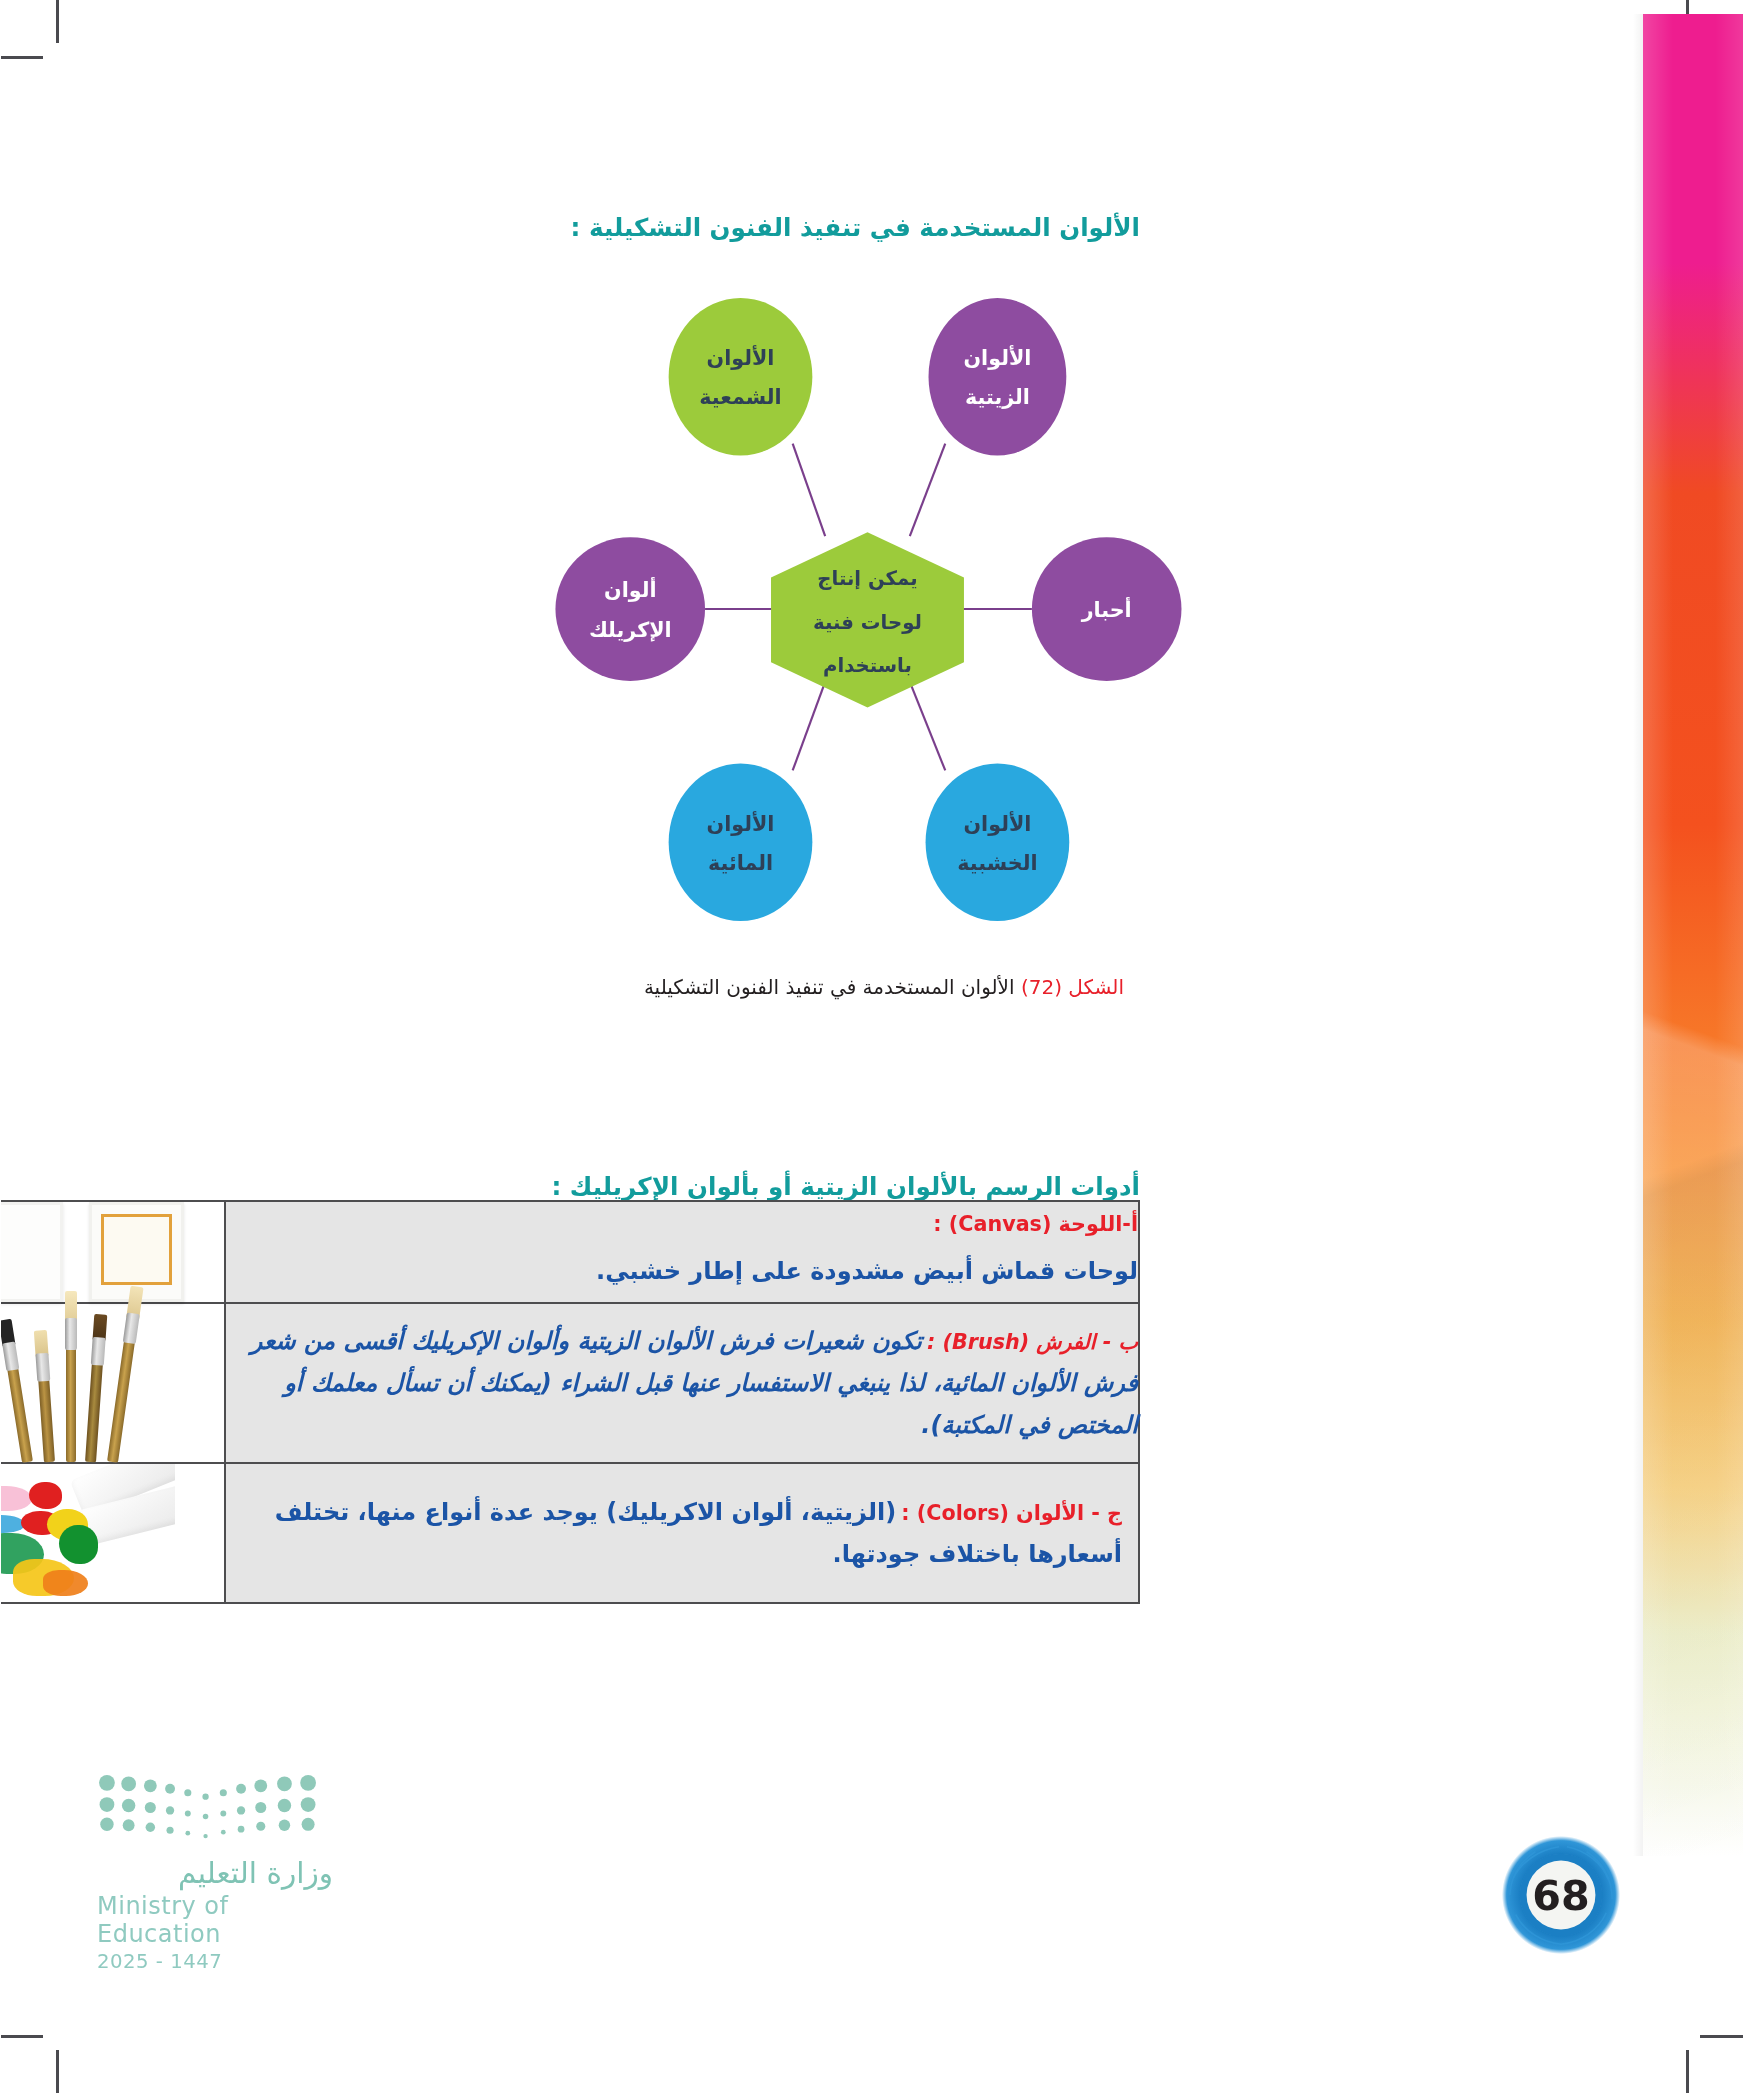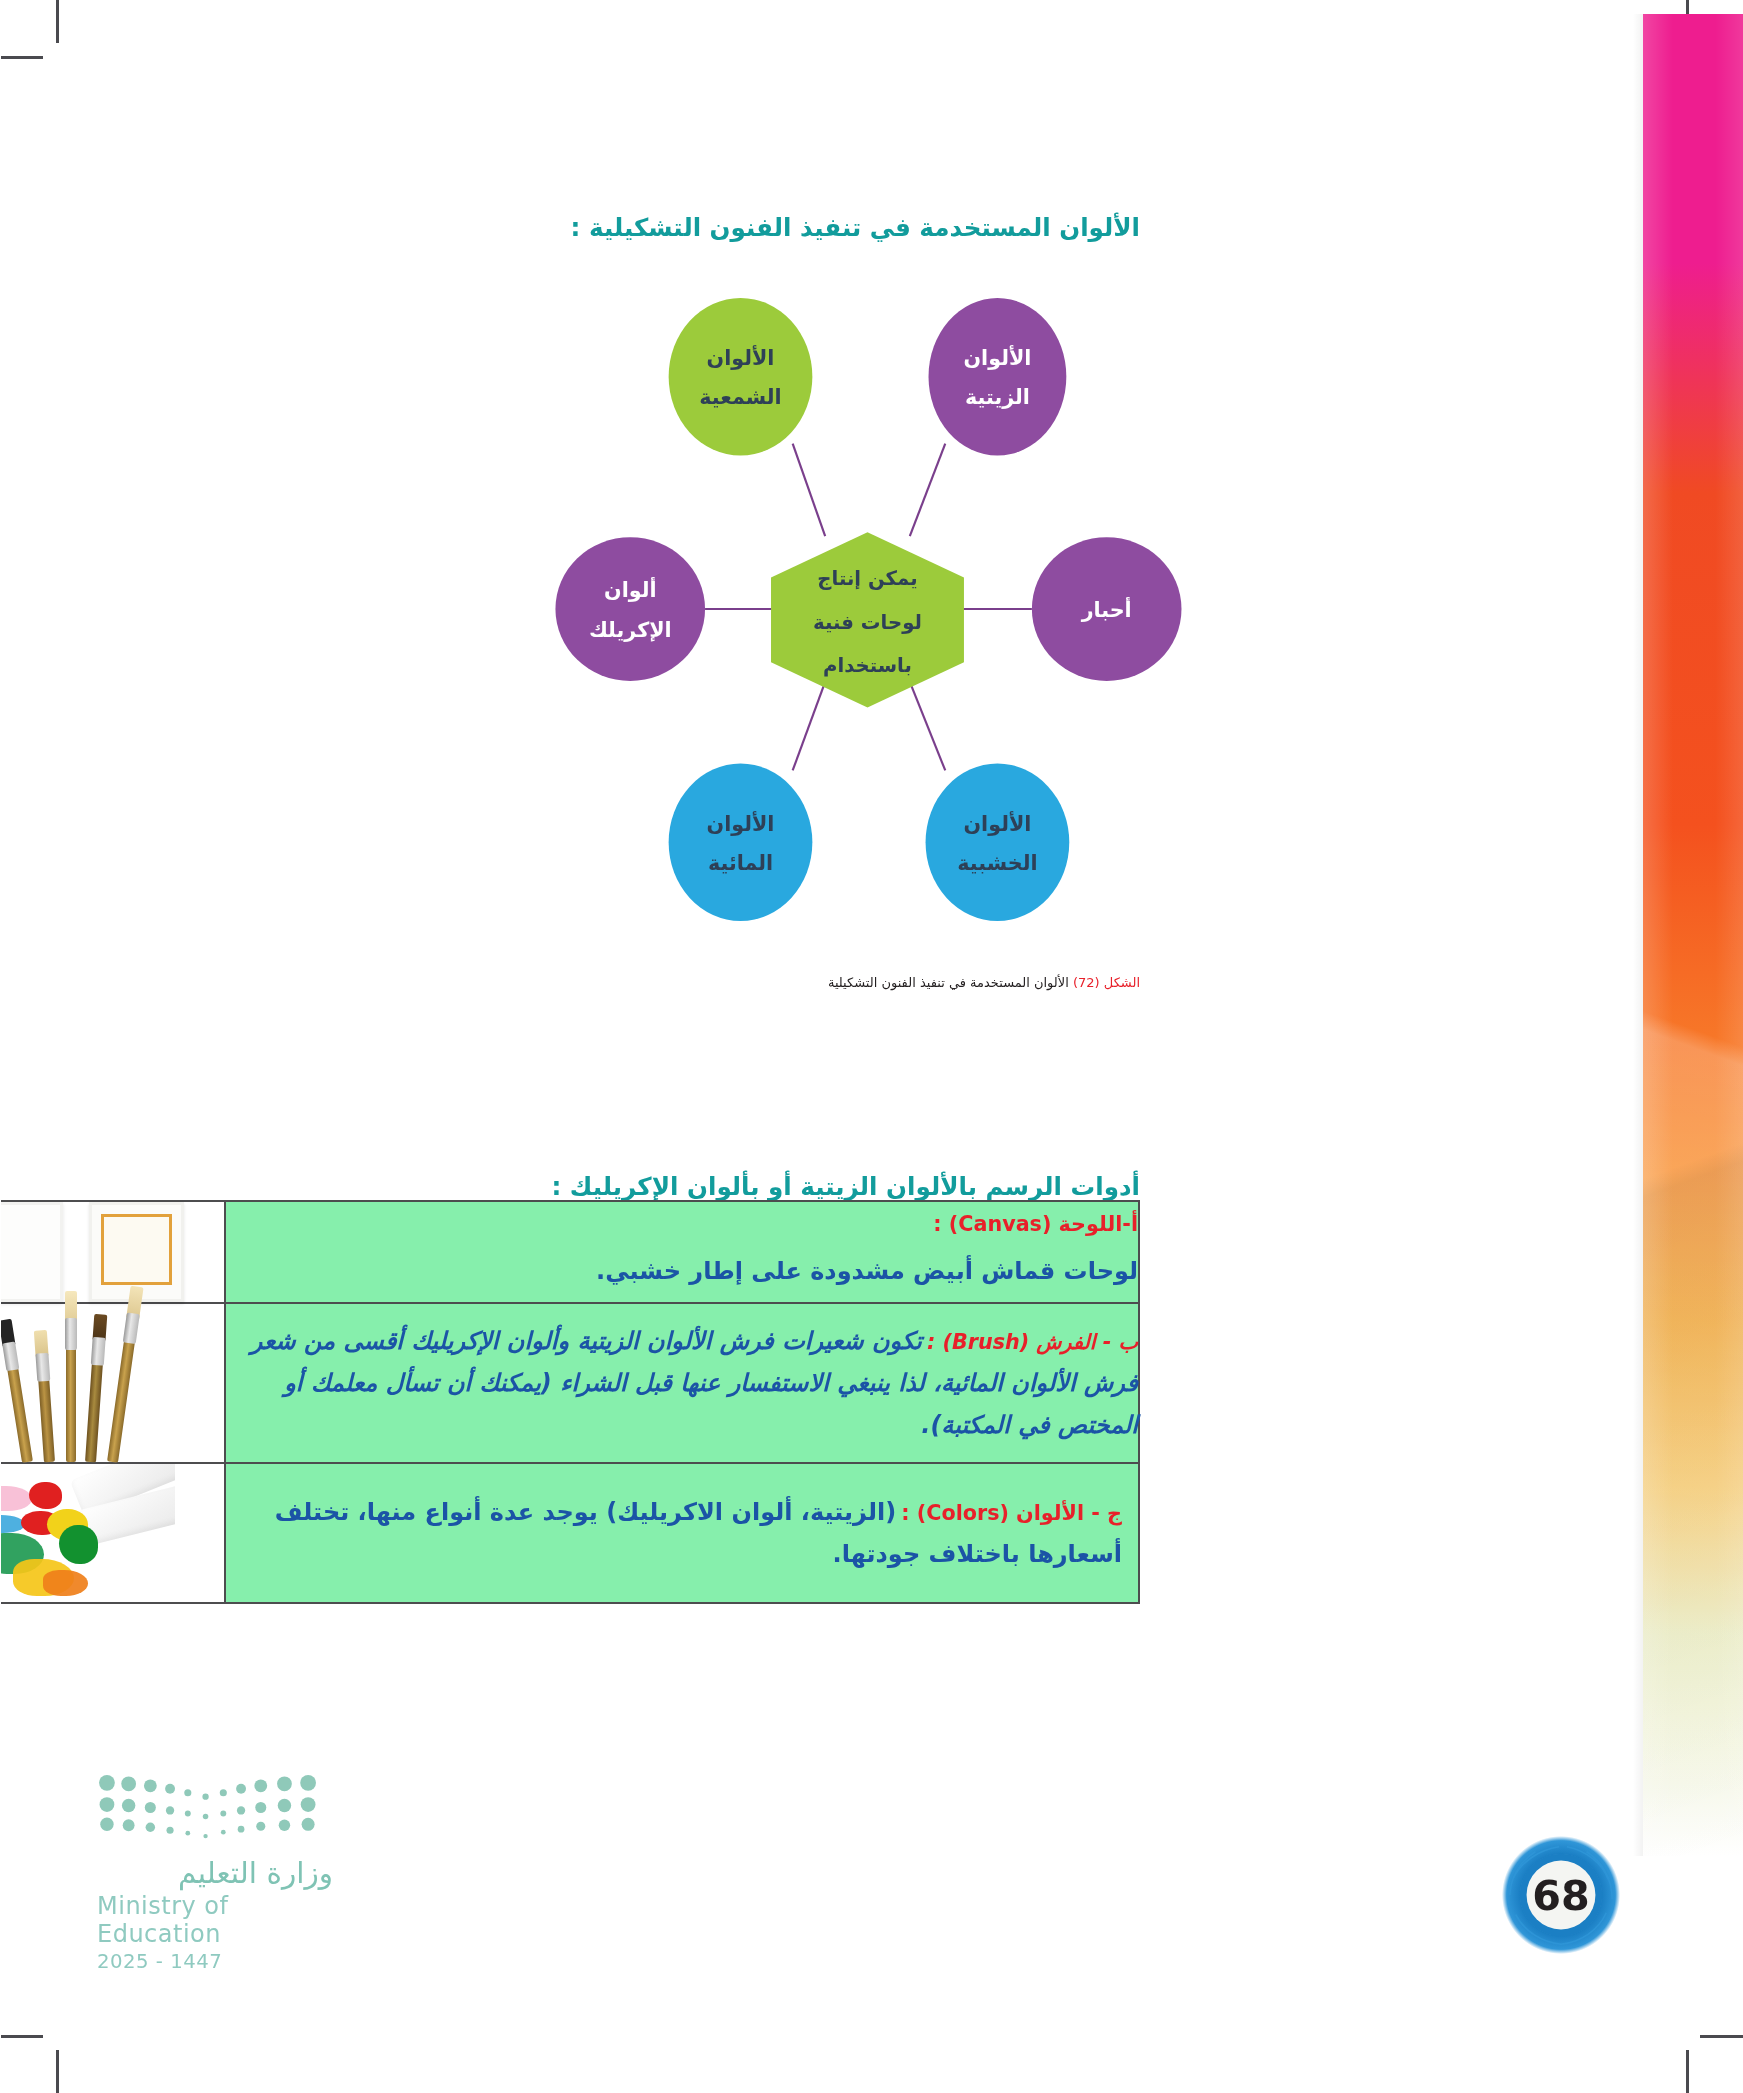--- a/index.html
+++ b/index.html
@@ -102,23 +102,23 @@
     font-family: "DejaVu Sans", "Liberation Sans", sans-serif;
     font-weight: bold;
     font-size: 20px;
     fill: #2e4057;
     text-anchor: middle;
   }
 
   
   .figure-caption {
     position: absolute;
-    right: 604px;
+    right: 620px;
     top: 975px;
-    font-size: 13px;
+    font-size: 20px;
     color: #231f20;
     white-space: nowrap;
     direction: rtl;
     text-align: center;
   }
   .figure-caption .fig-label {
     color: #e8202a;
     font-weight: normal;
   }
 
@@ -132,21 +132,21 @@
     border-collapse: collapse;
     table-layout: fixed;
     direction: rtl;
   }
   .tools-table td {
     border: 2px solid #4d4d4f;
     vertical-align: middle;
     padding: 0;
   }
   .td-text {
-    background: #86efac;
+    background: #e5e5e5;
     padding: 21.7px 25.6px;
     text-align: right;
     direction: rtl;
   }
   .td-img {
     width: 296px;
     background: #ffffff;
     text-align: center;
     padding: 9.9px 5.9px;
   }

